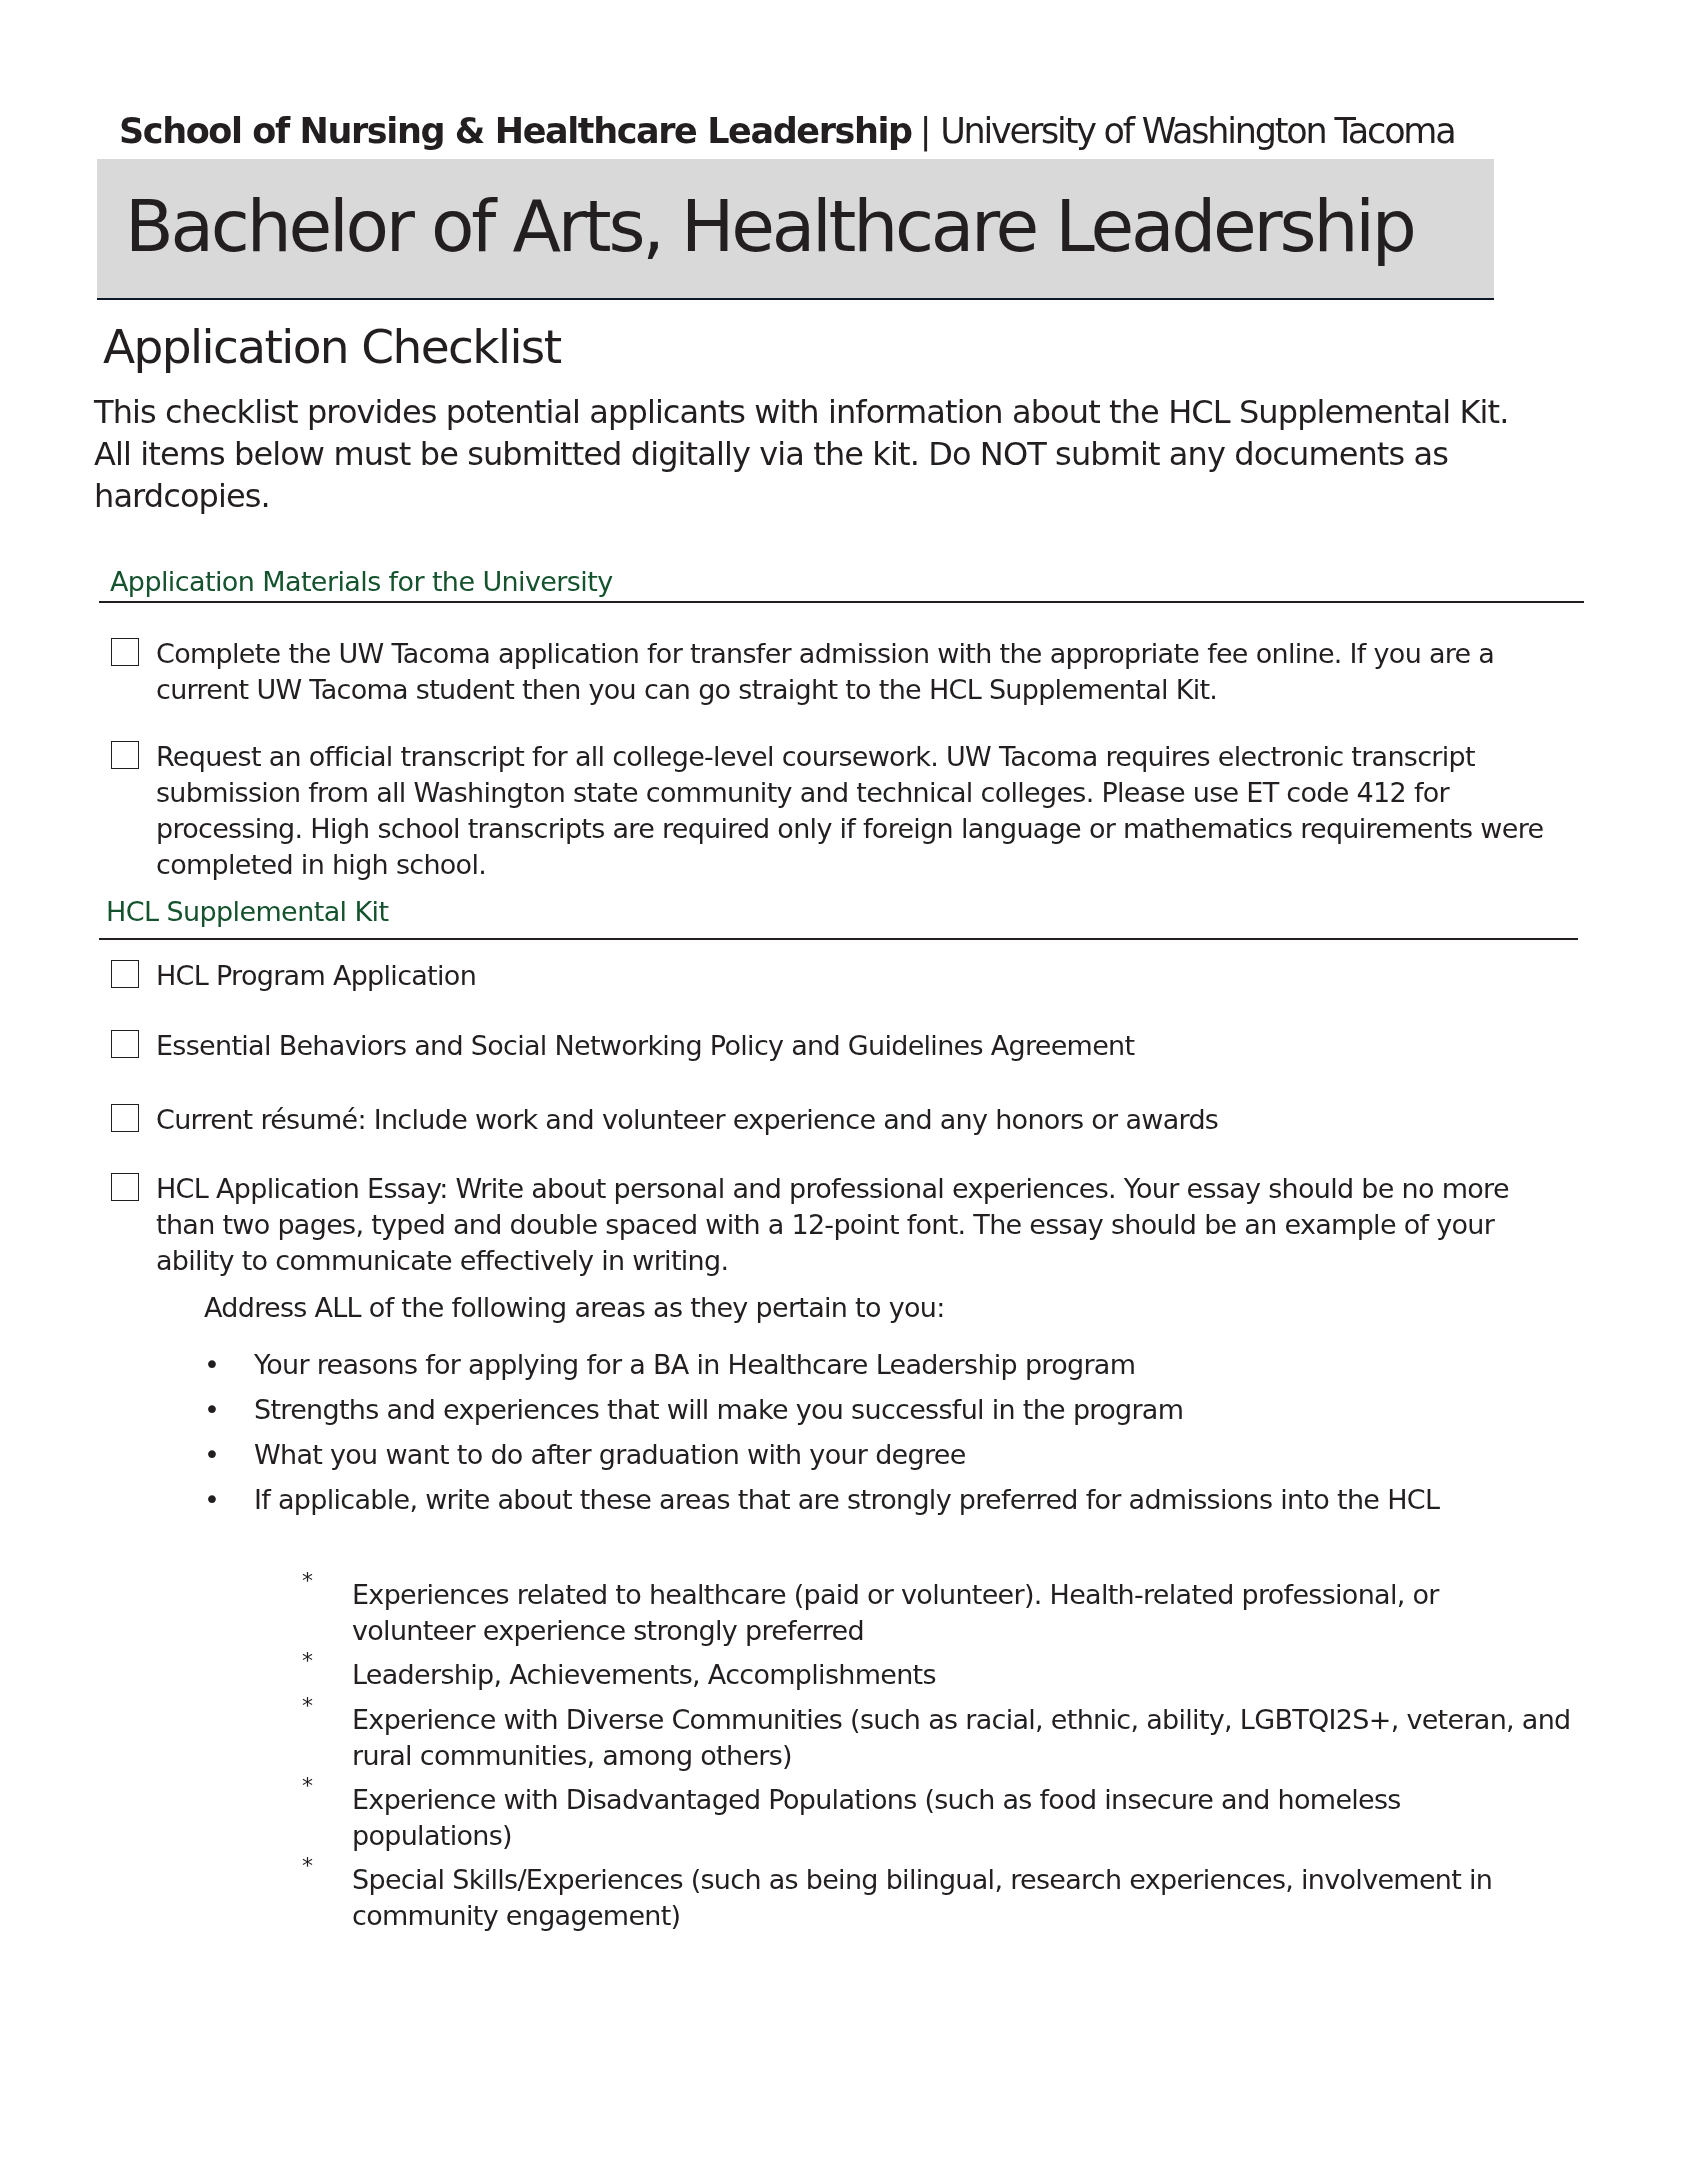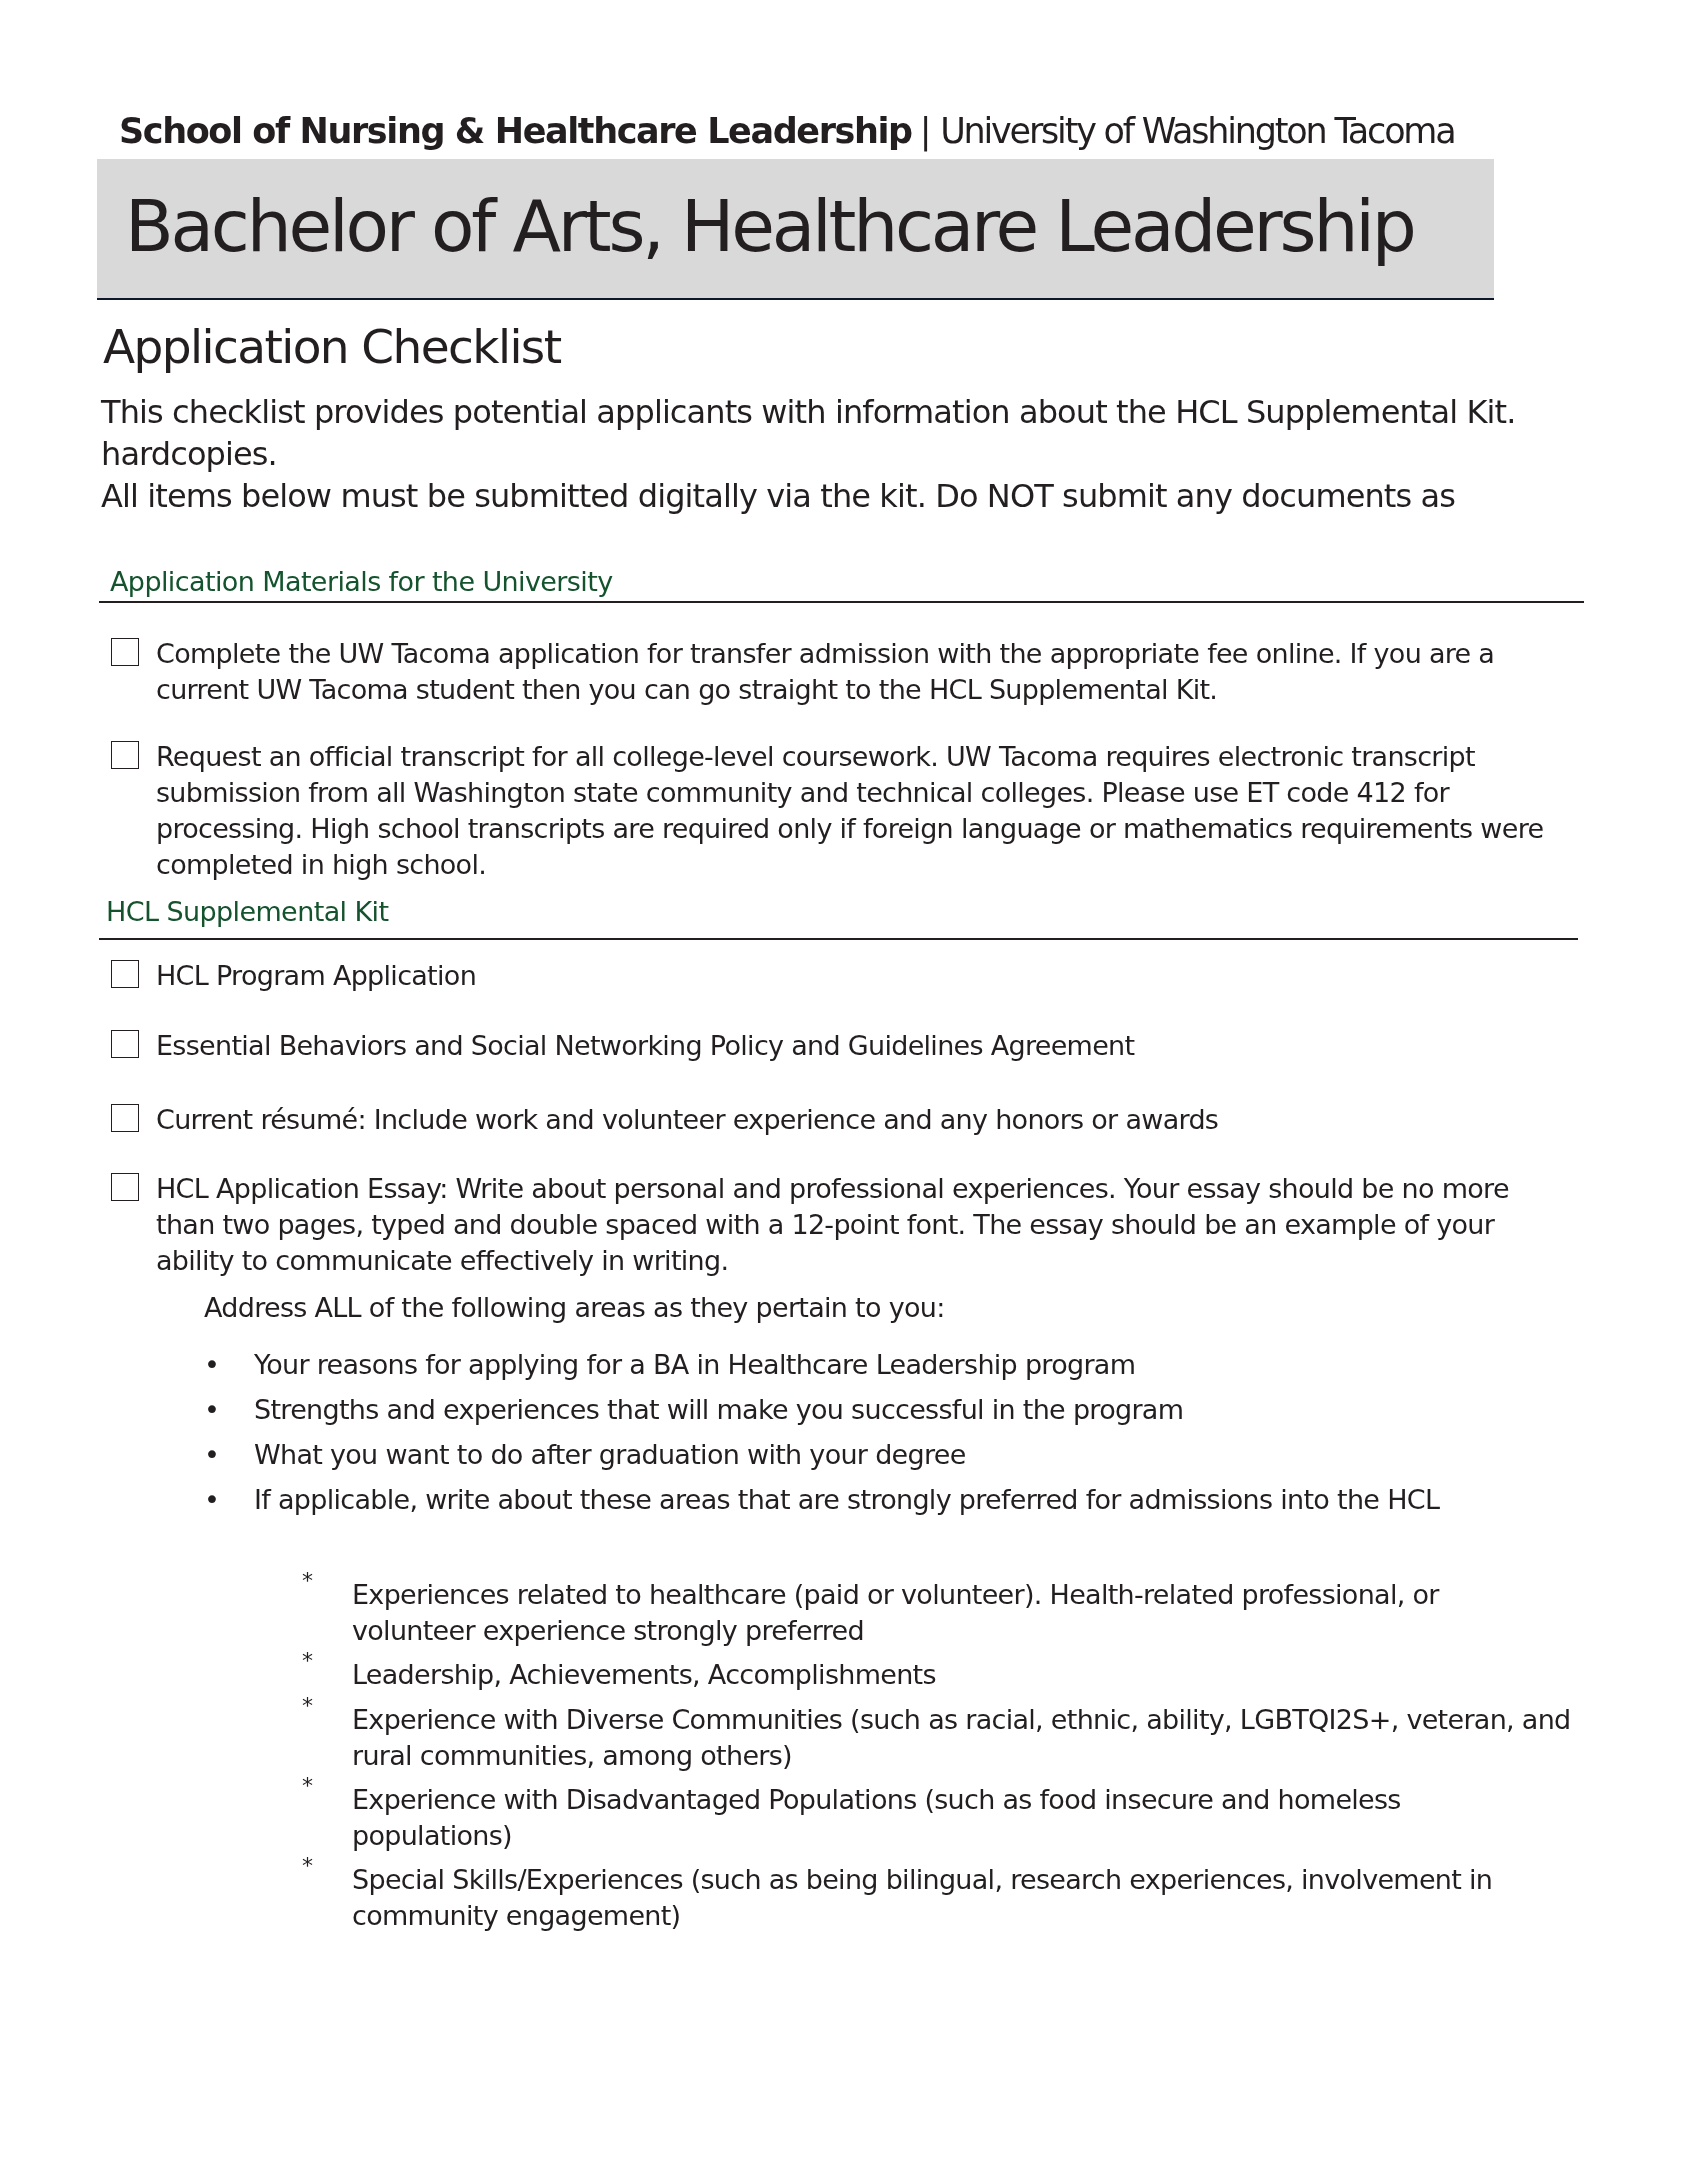--- a/index.html
+++ b/index.html
@@ -25,21 +25,21 @@
     .title-box .title {
       position: absolute; left: 28px; top: 26px; white-space: nowrap;
       font-size: 71px; letter-spacing: -3.2px; font-weight: normal;
       color: #231f20;
     }
     .section-title {
       left: 103px; top: 319px; font-size: 47px; font-weight: normal;
       letter-spacing: -1.6px; white-space: nowrap;
     }
     .intro {
-      left: 101px; top: 391px; width: 1445px;
+      left: 94px; top: 391px; width: 1445px;
       font-size: 32px; line-height: 42px; letter-spacing: -0.9px;
       color: #231f20;
     }
     .intro .line { display: block; white-space: nowrap; }
 
     .group-head {
       font-size: 27px; letter-spacing: -0.6px; white-space: nowrap; color: #14532d;
     }
     .rule { height: 2px; background: #231f20; }
 
@@ -79,22 +79,22 @@
 </div>
 
 <div class="abs title-box">
   <div class="title">Bachelor of Arts, Healthcare Leadership</div>
 </div>
 
 <div class="abs section-title">Application Checklist</div>
 
 <div class="abs intro">
   <span class="line">This checklist provides potential applicants with information about the HCL Supplemental Kit.</span>
+  <span class="line">All items below must be submitted digitally via the kit. Do NOT submit any documents as</span>
   <span class="line">hardcopies.</span>
-  <span class="line">All items below must be submitted digitally via the kit. Do NOT submit any documents as</span>
 </div>
 
 <div class="abs group-head" style="left:110px; top:566px;">Application Materials for the University</div>
 <div class="abs rule" style="left:99px; top:601px; width:1485px;"></div>
 
 <div class="abs check-item" style="top:636px;">
   <span class="box"></span>
   <div class="text">
     <span class="line">Complete the UW Tacoma application for transfer admission with the appropriate fee online. If you are a</span>
     <span class="line">current UW Tacoma student then you can go straight to the HCL Supplemental Kit.</span>

